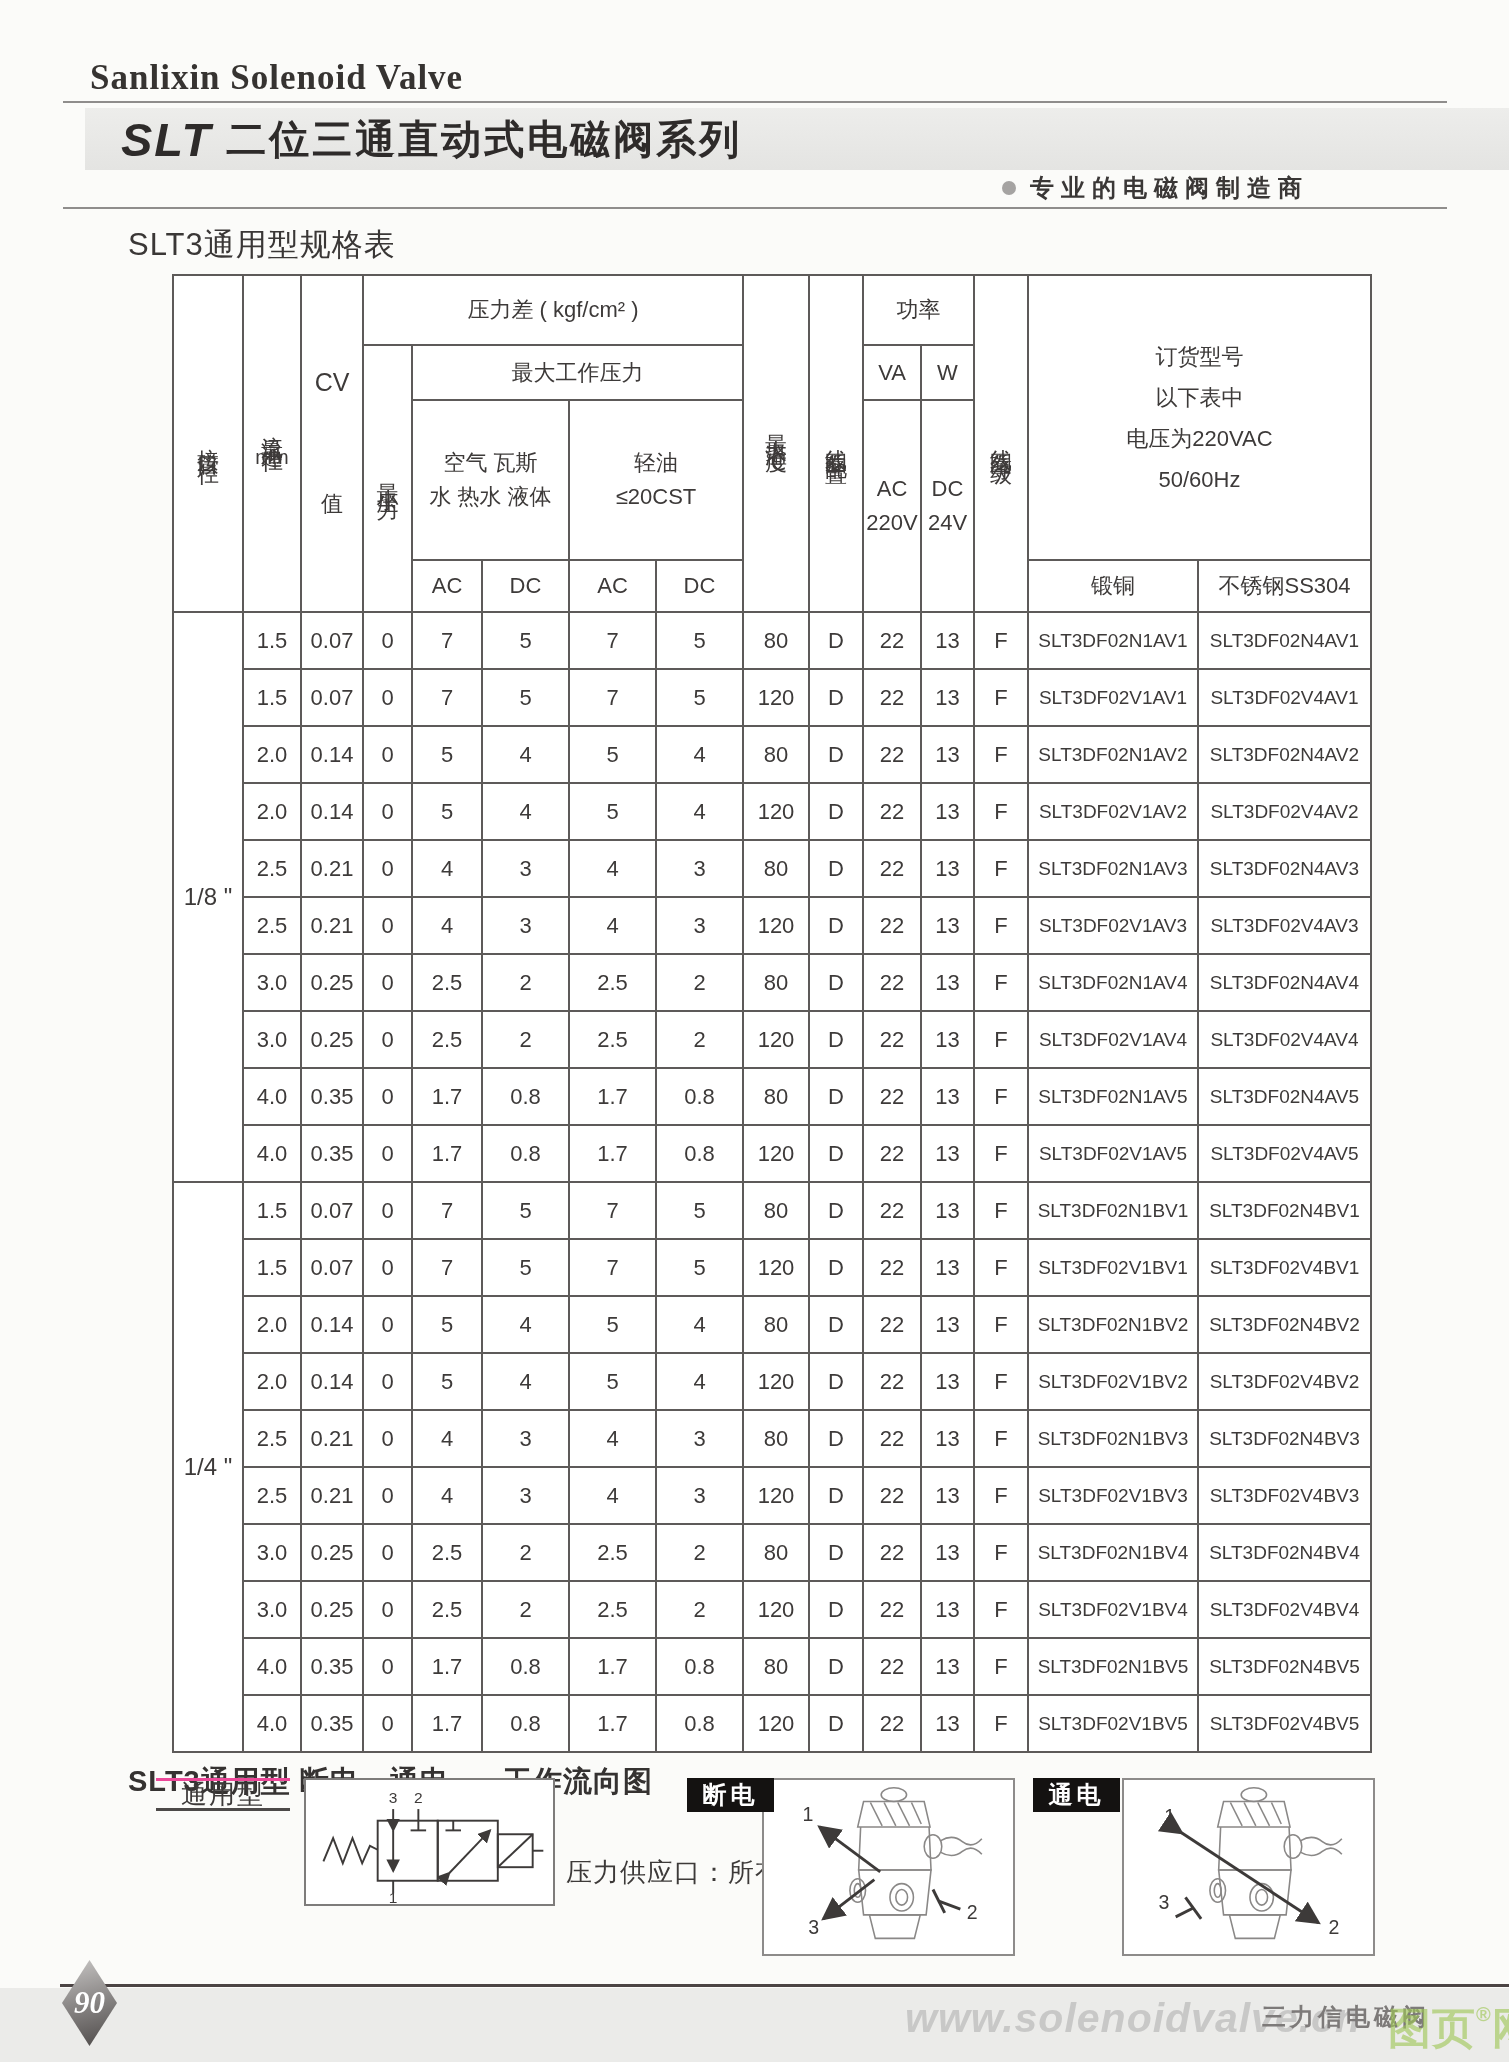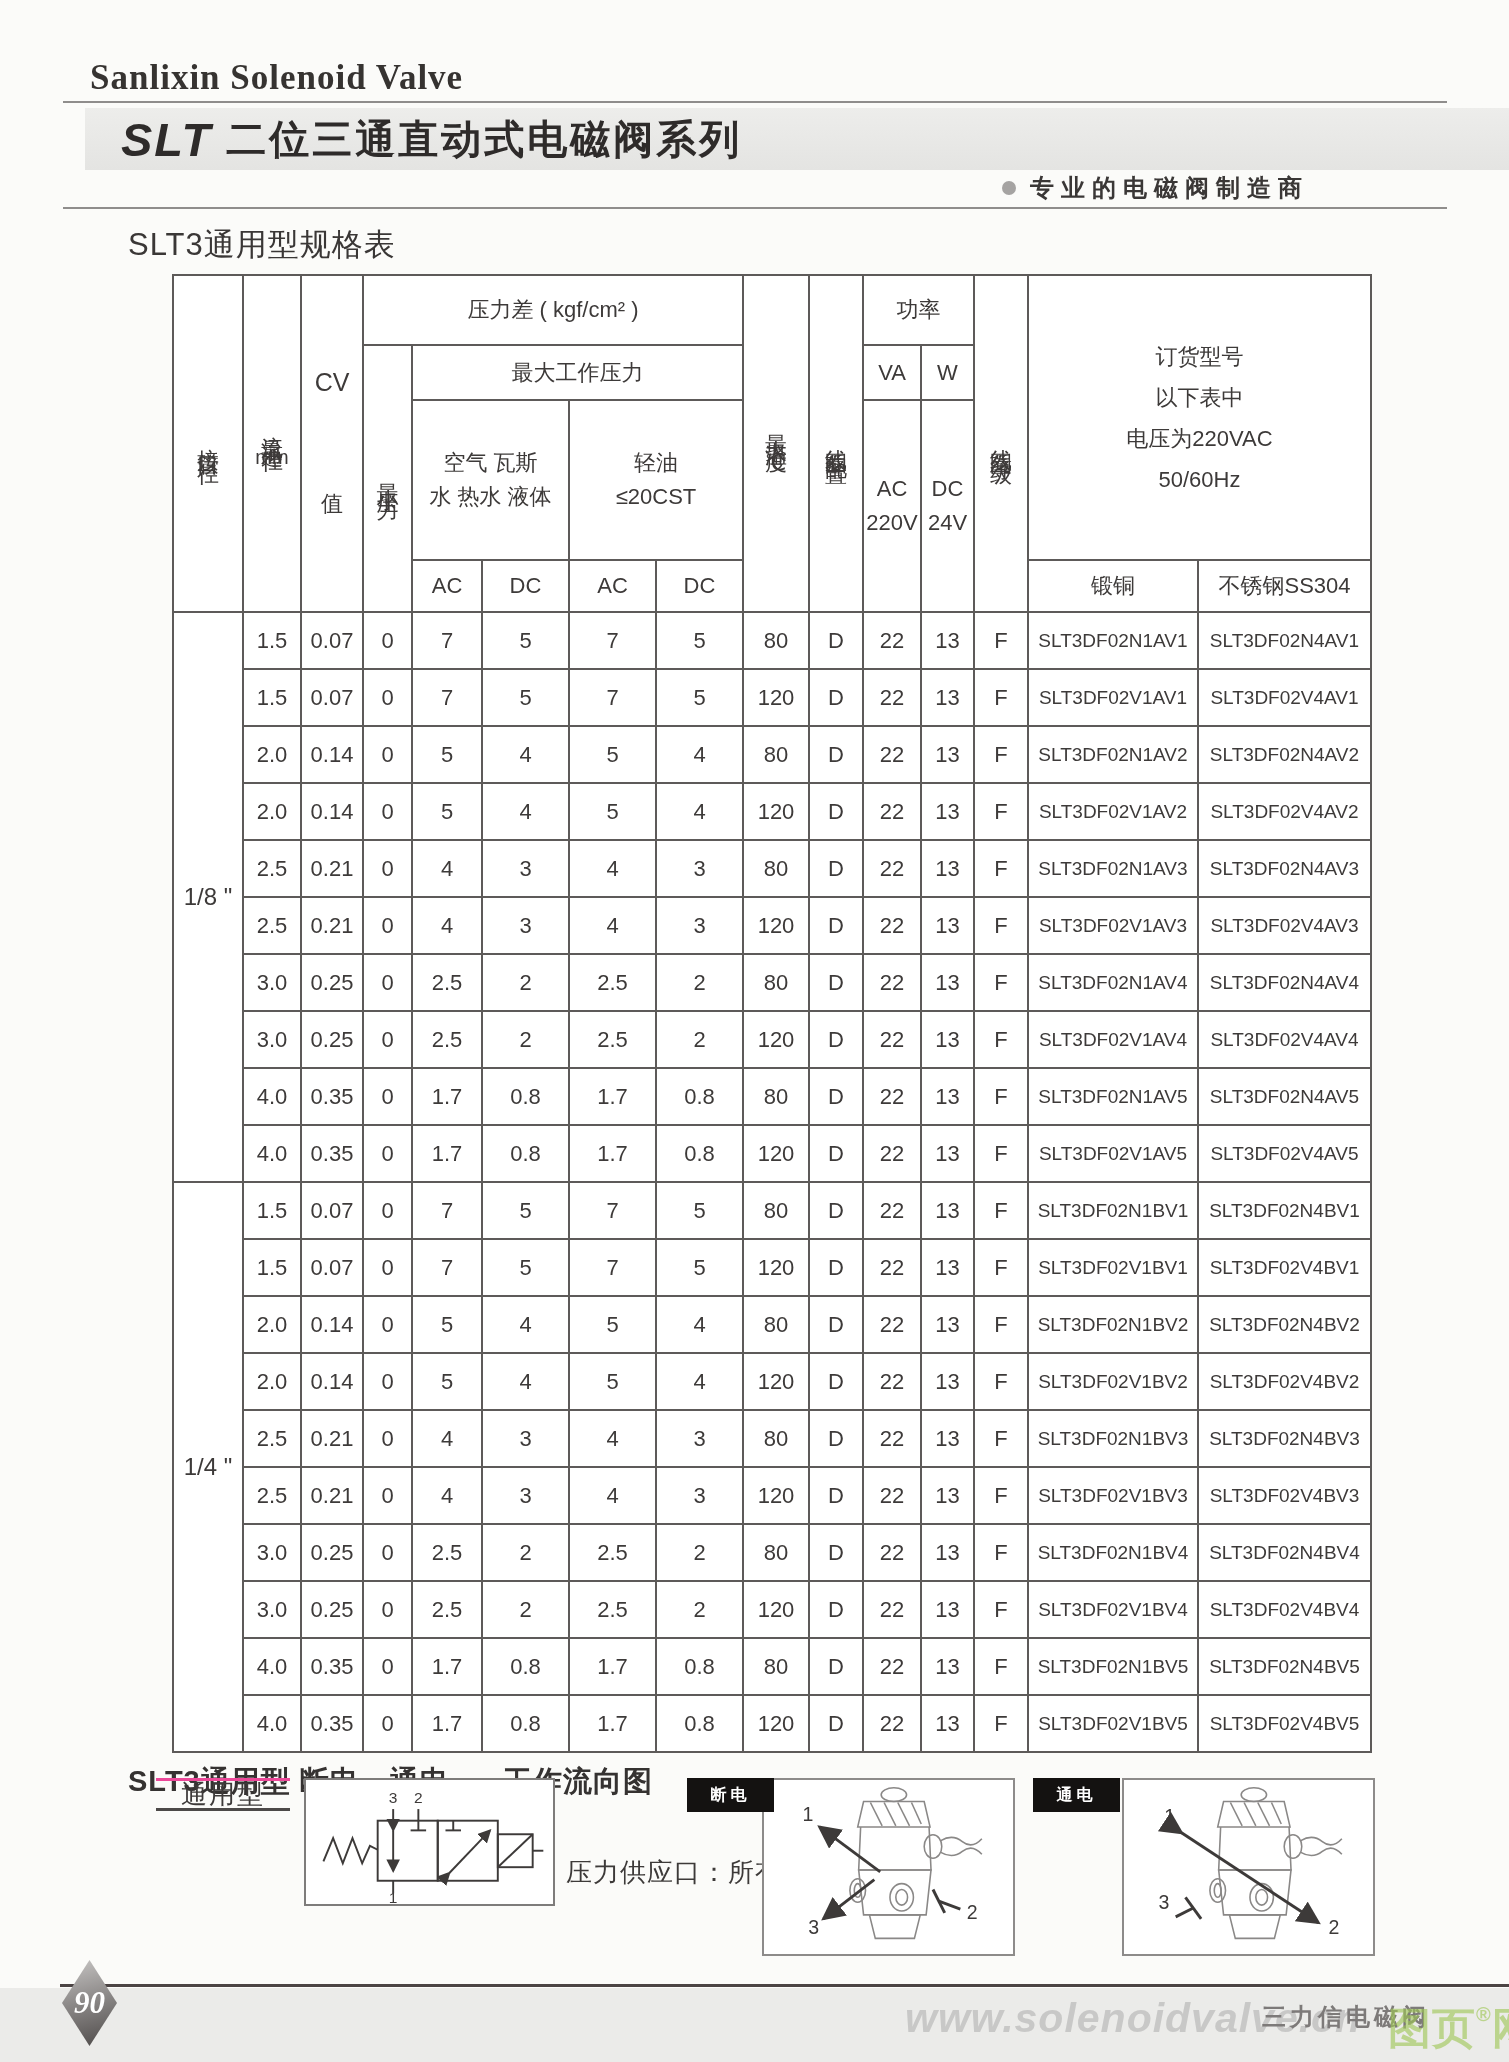--- a/index.html
+++ b/index.html
@@ -40,21 +40,21 @@
   
   .flow-title { position:absolute; left:128px; top:1762px; font-size:29px; font-weight:600; letter-spacing:1px; color:#353231; }
   .type-label { position:absolute; left:156px; top:1778px; width:134px; height:33px;
                 border-top:3px solid #ec4899; border-bottom:3px solid #4c4948;
                 display:flex; align-items:center; justify-content:center; font-size:26px; letter-spacing:2px; }
   .schematic-box { position:absolute; left:304px; top:1778px; width:251px; height:128px;
                    background:#fff; border:2px solid #7e7c7b; }
   .pressure-note { position:absolute; left:566px; top:1855px; font-size:26px; letter-spacing:1px; }
   .state-tag { position:absolute; width:87px; height:34px; background:#141211; color:#fff;
                display:flex; align-items:center; justify-content:center;
-               font-size:16px; font-weight:bold; letter-spacing:4px; z-index:3; }
+               font-size:24px; font-weight:bold; letter-spacing:4px; z-index:3; }
   .tag-off { left:687px; top:1778px; }
   .tag-on  { left:1033px; top:1778px; }
   .photo-box { position:absolute; top:1778px; width:253px; height:178px; background:#fff; border:2px solid #8d8b8a; }
   .box-off { left:762px; }
   .box-on  { left:1122px; }
   svg text { font-family:"Liberation Sans", sans-serif; fill:#3d3a39; }
 
   
   .footer-band { position:absolute; left:0; top:1988px; width:1509px; height:74px; background:#ebebe9; }
   .footer-rule { position:absolute; left:60px; top:1984px; width:1449px; height:3px; background:#4b4444; z-index:1; }

